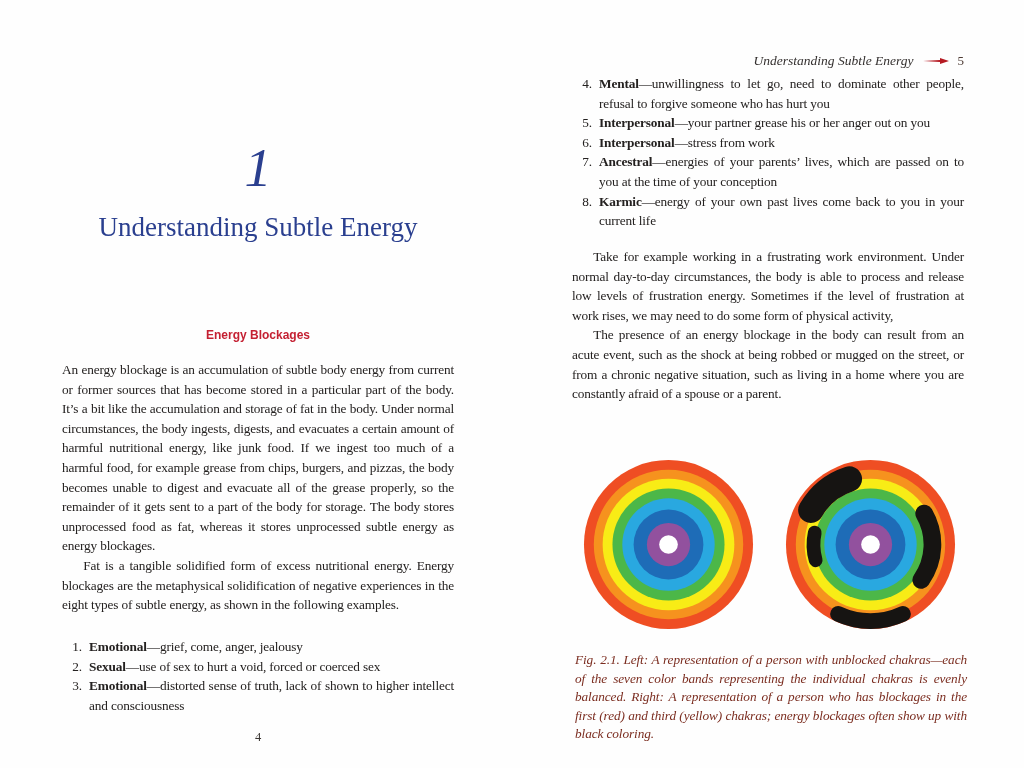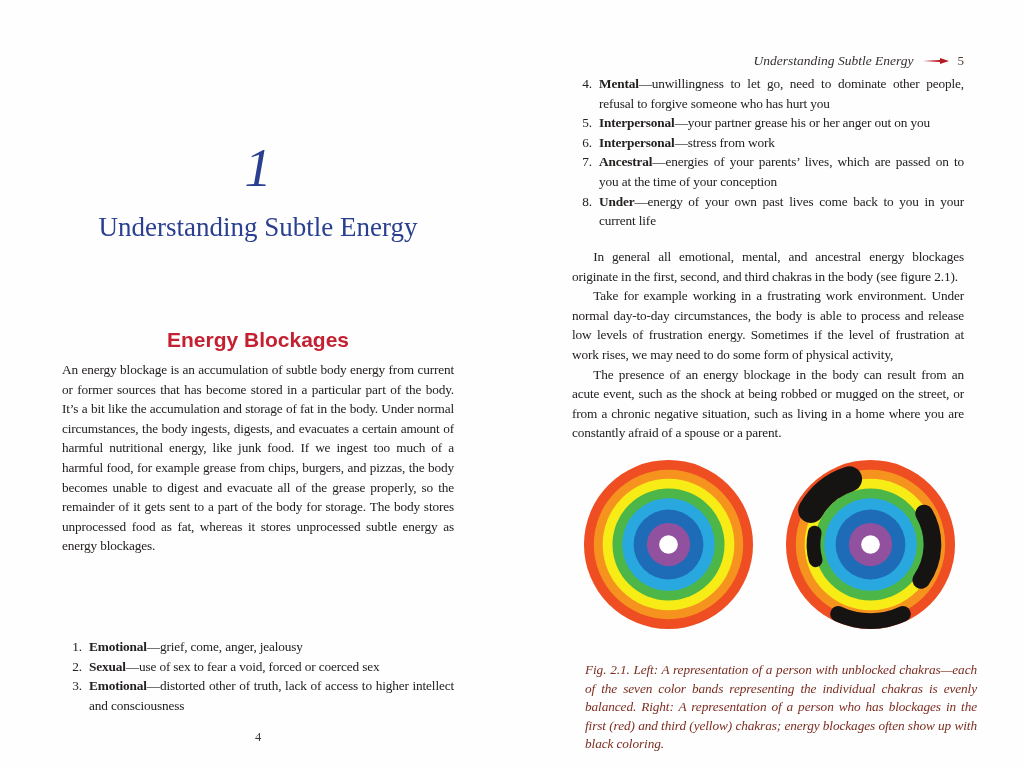--- a/index.html
+++ b/index.html
@@ -31,21 +31,21 @@
     font-weight: normal;
     font-size: 27px; line-height: 1.1;
     color: #2A3F8F;
   }
   .section-heading {
     position: absolute; top: 312px; left: 0; width: 100%;
     margin: 0;
     text-align: center;
     font-family: "Liberation Sans", sans-serif;
     font-weight: bold;
-    font-size: 21px;
+    font-size: 12px;
     color: #C42032;
   }
   .body-block {
     position: absolute; left: 0; width: 392px;
     font-size: 13.3px; line-height: 19.6px;
     letter-spacing: -0.15px;
     text-align: justify;
   }
   .body-left { top: 344px; font-family: Liberation Serif, serif; }
   .body-block p { margin: 0; }
@@ -78,21 +78,21 @@
 
   .chakra-figure {
     position: absolute; top: 442px; left: 0; width: 392px;
     margin: 0;
     display: flex; gap: 29px; padding-left: 10px; box-sizing: border-box;
   }
   .chakra-svg { width: 173px; height: 173px; }
 
   .figure-caption {
     position: absolute; top: 632px; left: 0; width: 392px;
-    margin: 13px;
+    margin: 3px;
     font-style: italic;
     font-size: 13.3px; line-height: 18.6px;
     letter-spacing: -0.1px;
     text-align: justify;
     color: #7B2D20;
   }
 </style>
 </head>
 <body>
 
@@ -101,34 +101,35 @@
   <section class="page page-left">
 
     <div class="chapter-number">1</div>
 
     <h1 class="chapter-title">Understanding Subtle Energy</h1>
 
     <h2 class="section-heading">Energy Blockages</h2>
 
     <div class="body-block body-left">
       <p>An energy blockage is an accumulation of subtle body energy from current or former sources that has become stored in a particular part of the body. It’s a bit like the accumulation and storage of fat in the body. Under normal circumstances, the body ingests, digests, and evacuates a certain amount of harmful nutritional energy, like junk food. If we ingest too much of a harmful food, for example grease from chips, burgers, and pizzas, the body becomes unable to digest and evacuate all of the grease properly, so the remainder of it gets sent to a part of the body for storage. The body stores unprocessed food as fat, whereas it stores unprocessed subtle energy as energy blockages.</p>
+      <p class="indent">Fat is a tangible solidified form of excess nutritional energy. Energy blockages are the metaphysical solidification of negative experiences in the eight types of subtle energy, as shown in the following examples.</p>
     </div>
 
     <div class="num-list list-left">
       <div class="li">
         <span class="li-num">1.</span>
         <span class="li-text"><b class="li-term">Emotional</b><span>—grief, come, anger, jealousy</span></span>
       </div>
       <div class="li">
         <span class="li-num">2.</span>
-        <span class="li-text"><b class="li-term">Sexual</b><span>—use of sex to fear a void, forced or coerced sex</span></span>
+        <span class="li-text"><b class="li-term">Sexual</b><span>—use of sex to hurt a void, forced or coerced sex</span></span>
       </div>
       <div class="li">
         <span class="li-num">3.</span>
-        <span class="li-text"><b class="li-term">Emotional</b><span>—distorted other of truth, lack of access to higher intellect and consciousness</span></span>
+        <span class="li-text"><b class="li-term">Emotional</b><span>—distorted sense of truth, lack of shown to higher intellect and consciousness</span></span>
       </div>
     </div>
 
     <div class="folio-left">4</div>
   </section>
 
   <section class="page page-right">
 
     <header class="running-head">
       <span class="rh-title">Understanding Subtle Energy</span>
@@ -150,26 +151,25 @@
       <div class="li">
         <span class="li-num">6.</span>
         <span class="li-text"><b class="li-term">Interpersonal</b><span>—stress from work</span></span>
       </div>
       <div class="li">
         <span class="li-num">7.</span>
         <span class="li-text"><b class="li-term">Ancestral</b><span>—energies of your parents’ lives, which are passed on to you at the time of your conception</span></span>
       </div>
       <div class="li">
         <span class="li-num">8.</span>
-        <span class="li-text"><b class="li-term">Under</b><span>—energy of your own past lives come back to you in your current life</span></span>
+        <span class="li-text"><b class="li-term">Karmic</b><span>—energy of your own past lives come back to you in your current life</span></span>
       </div>
     </div>
 
     <div class="body-block body-right">
-      <p class="indent">In general all emotional, mental, and ancestral energy blockages originate in the first, second, and third chakras in the body (see figure 2.1).</p>
       <p class="indent">Take for example working in a frustrating work environment. Under normal day-to-day circumstances, the body is able to process and release low levels of frustration energy. Sometimes if the level of frustration at work rises, we may need to do some form of physical activity,</p>
       <p class="indent">The presence of an energy blockage in the body can result from an acute event, such as the shock at being robbed or mugged on the street, or from a chronic negative situation, such as living in a home where you are constantly afraid of a spouse or a parent.</p>
     </div>
 
     <figure class="chakra-figure">
 
       <svg class="chakra-svg" viewBox="-88 -88 176 176" aria-hidden="true">
         <circle cx="0" cy="0" r="86" fill="#EF4E23"></circle>
         <circle cx="0" cy="0" r="76" fill="#F6921E"></circle>
         <circle cx="0" cy="0" r="67" fill="#F8EC16"></circle>

